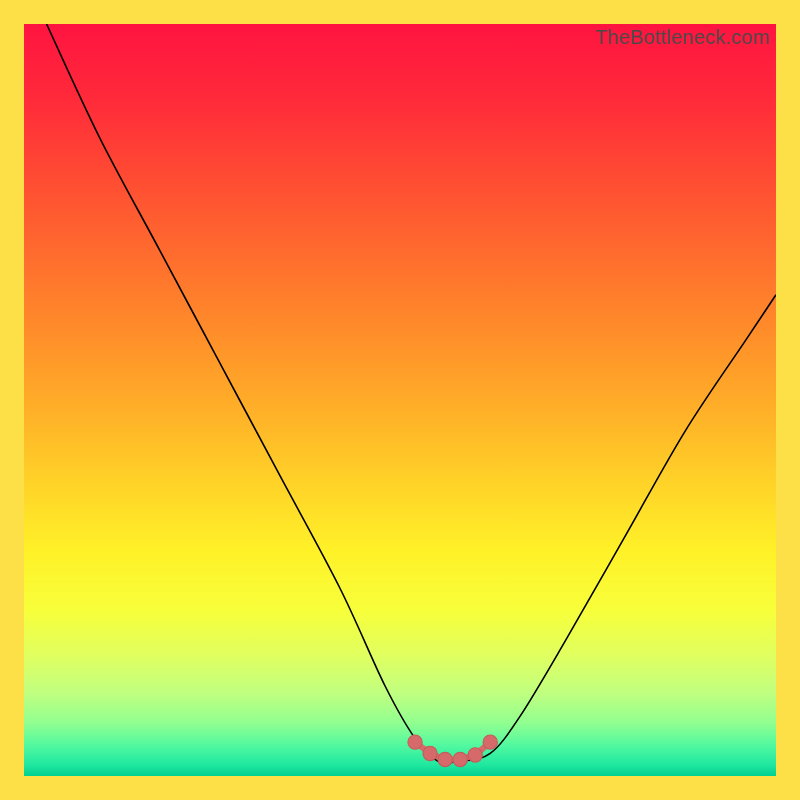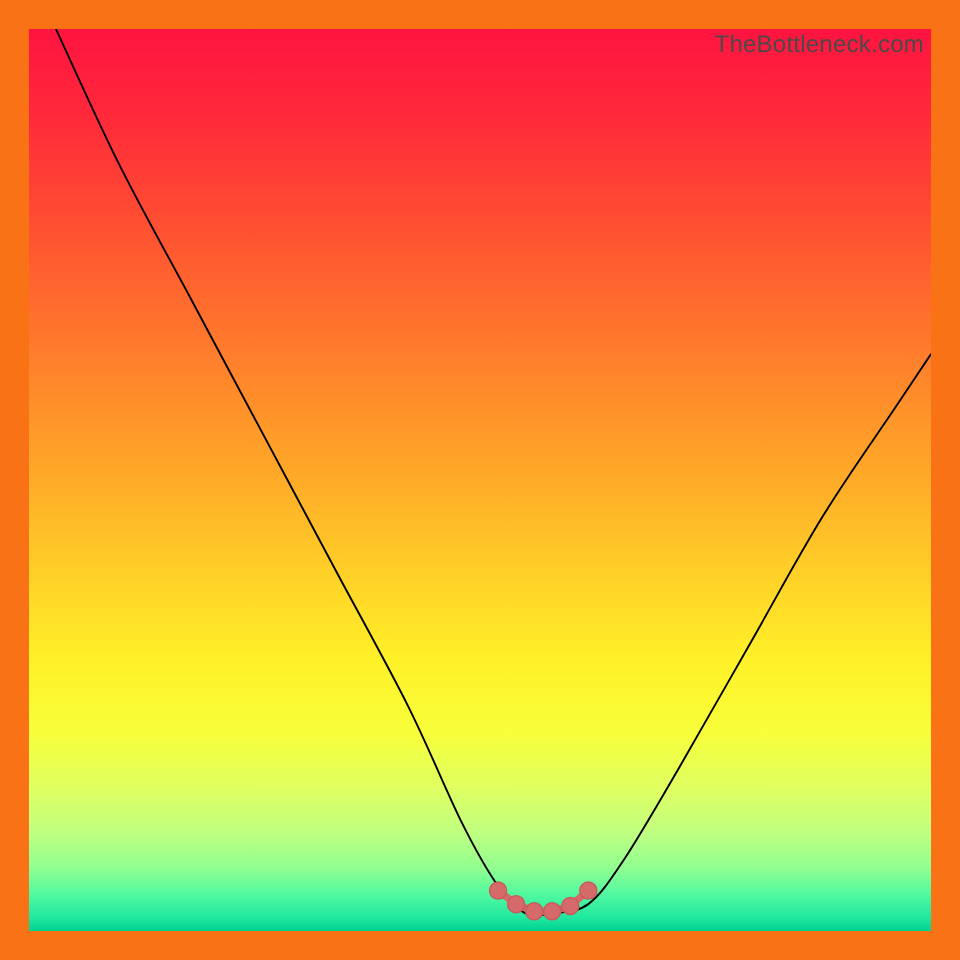--- a/index.html
+++ b/index.html
@@ -1,21 +1,21 @@
 <!DOCTYPE html>
 <html><head>
 <meta charset="utf-8">
 <style>
   * { margin: 0; padding: 0; box-sizing: border-box; }
   html, body { width: 800px; height: 800px; overflow: hidden; background: #000; }
   .frame {
     width: 800px;
     height: 800px;
     position: relative;
-    background: #f97316;
+    background: #fde047;
   }
   .plot-area {
     position: absolute;
     left: 24px;
     top: 24px;
     width: 752px;
     height: 752px;
     overflow: hidden;
   }
   .gradient {

